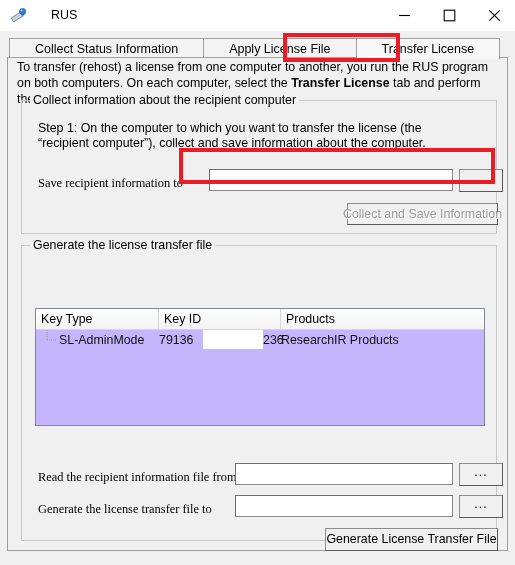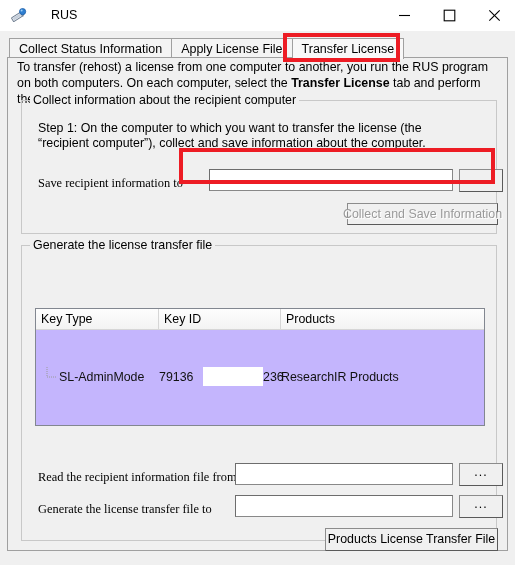--- a/index.html
+++ b/index.html
@@ -76,21 +76,21 @@
     top: 37px;
     height: 22px;
     display: flex;
     align-items: flex-end;
   }
   .tab {
     height: 21px;
     box-sizing: border-box;
     display: flex;
     align-items: center;
-    padding: 0 9px;
+    padding: 0 25px;
     font-size: 12.5px;
     color: #000;
     background: #f4f4f4;
     border-top: 1px solid #a0a0a0;
     border-left: 1px solid #a0a0a0;
     border-right: 1px solid #a0a0a0;
     white-space: nowrap;
     position: relative;
   }
   .tab + .tab { margin-left: -1px; }
@@ -265,21 +265,20 @@
   }
   #list-header .col.c0 { width: 123px; }
   #list-header .col.c1 { width: 122px; }
   #list-header .col.c2 { width: 203px; border-right: none; }
 
   .list-row {
     display: flex;
     height: 19px;
     align-items: center;
     position: relative;
-    margin-top: 37px;
   }
   .list-row .cell {
     box-sizing: border-box;
     font-size: 12.4px;
     color: #111;
     white-space: nowrap;
     overflow: hidden;
     display: flex;
     align-items: center;
   }
@@ -429,20 +428,20 @@
       </div>
 
       <span class="field-label" id="read-recipient-label">Read the recipient information file from</span>
       <input class="text-input" id="read-recipient-input" type="text" value="" style="">
       <button class="btn ellipsis" id="browse-read-btn">...</button>
 
       <span class="field-label" id="generate-file-label">Generate the license transfer file to</span>
       <input class="text-input" id="generate-file-input" type="text" value="" style="">
       <button class="btn ellipsis" id="browse-generate-btn">...</button>
 
-      <button class="btn" id="generate-transfer-btn">Products License Transfer File</button>
+      <button class="btn" id="generate-transfer-btn">Generate License Transfer File</button>
     </div>
   </div>
 
   <div class="annotation" id="annot-tab"></div>
   <div class="annotation" id="annot-field"></div>
 
 </div>
 
 </body></html>

